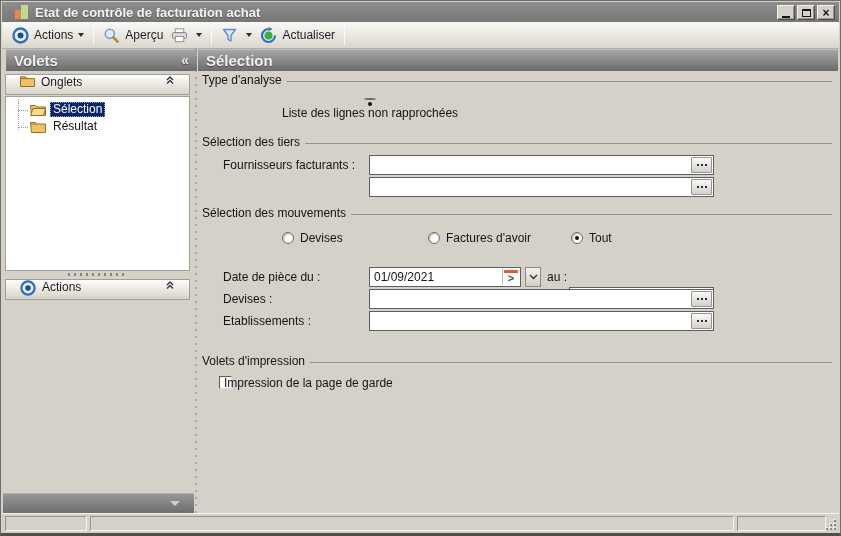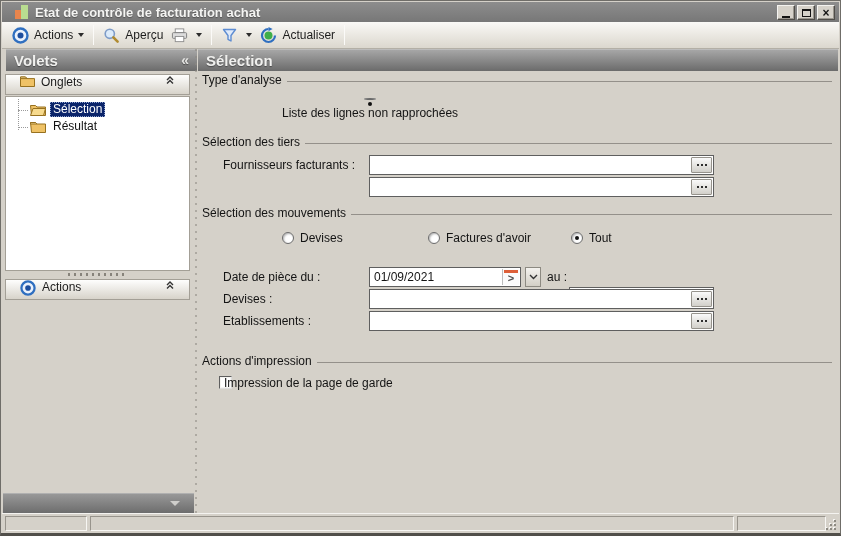--- a/index.html
+++ b/index.html
@@ -387,21 +387,21 @@
     <div class="text-field" style="left:171px; top:240px; width:345px;">
       <input value="" style="">
       <span class="ellipsis-btn">
           <i></i>
           <i></i>
           <i></i>
         </span>
     </div>
 
     <div class="group-legend" style="top:283px;">
-      <span>Actions d'impression</span>
+      <span>Volets d'impression</span>
     </div>
     <span class="checkbox" style="left:21px; top:305px;"></span>
     <span class="check-label" style="left:26px; top:305px;">Impression de la page de garde</span>
   </div>
 
   <div class="statusbar">
     <span class="status-cell cell-1"></span>
     <span class="status-cell cell-2"></span>
     <span class="status-cell cell-3"></span>
     <span class="resize-grip">

